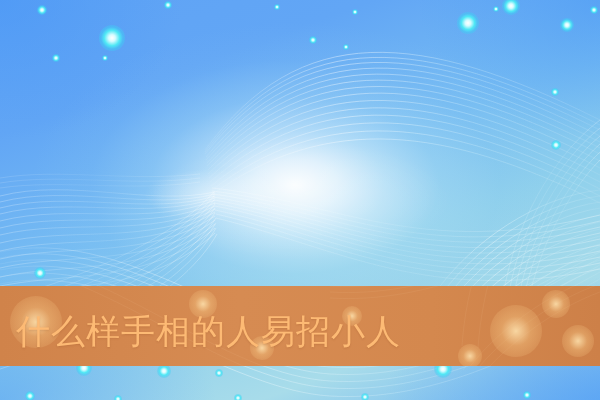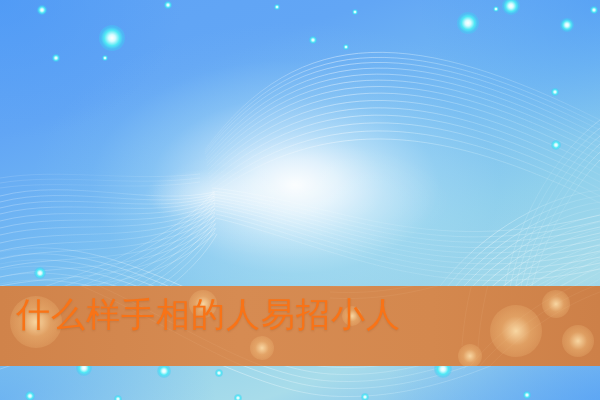--- a/index.html
+++ b/index.html
@@ -66,23 +66,23 @@
   .caption-bar .bar-spark{
     position:absolute;border-radius:50%;
     transform:translate(-50%,-50%);
     background:radial-gradient(circle,rgba(255,228,176,0.85) 0%,rgba(246,198,132,0.42) 40%,rgba(230,165,100,0) 100%);
   }
   .caption-bar .bar-waves{position:absolute;inset:0;opacity:0.20;}
 
   .caption-text{
     position:absolute;
     left:16px;
-    top:278px;height:72px;
+    top:295px;height:72px;
     display:flex;align-items:center;
-    color:#f97316;
+    color:#fdba74;
     font-size:34px;
     font-weight:300;
     letter-spacing:1px;
     line-height:1;
     white-space:nowrap;
     text-shadow:0 1px 2px rgba(120,60,20,0.18);
   }
 </style>
 </head>
 <body>

